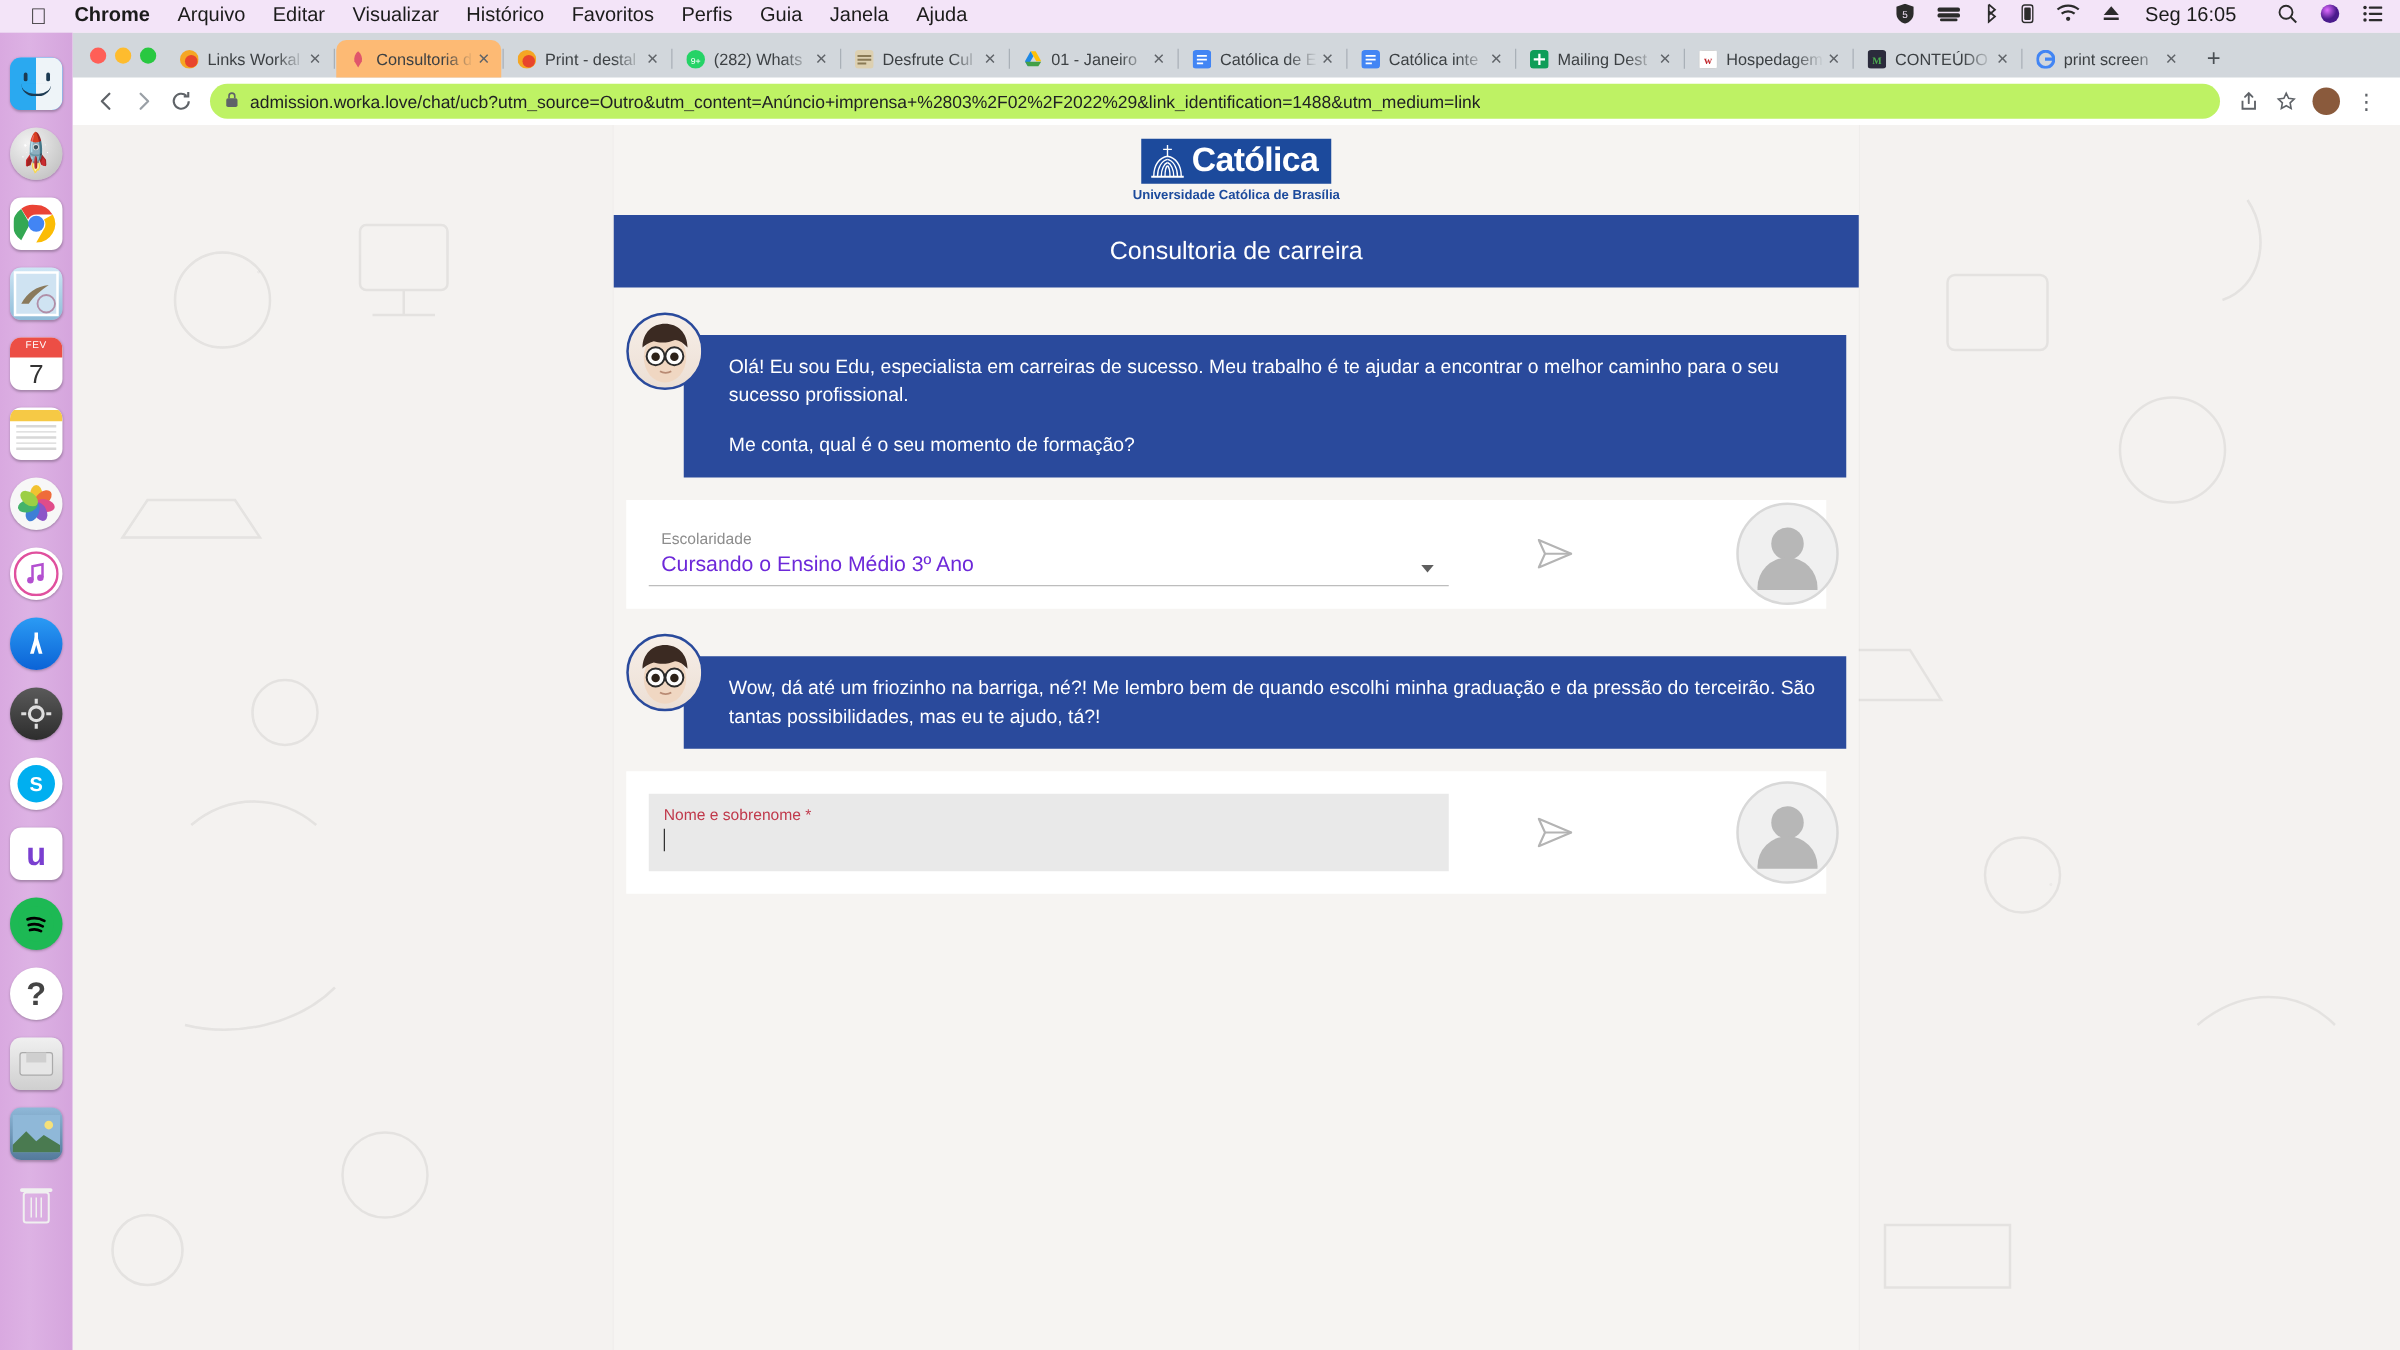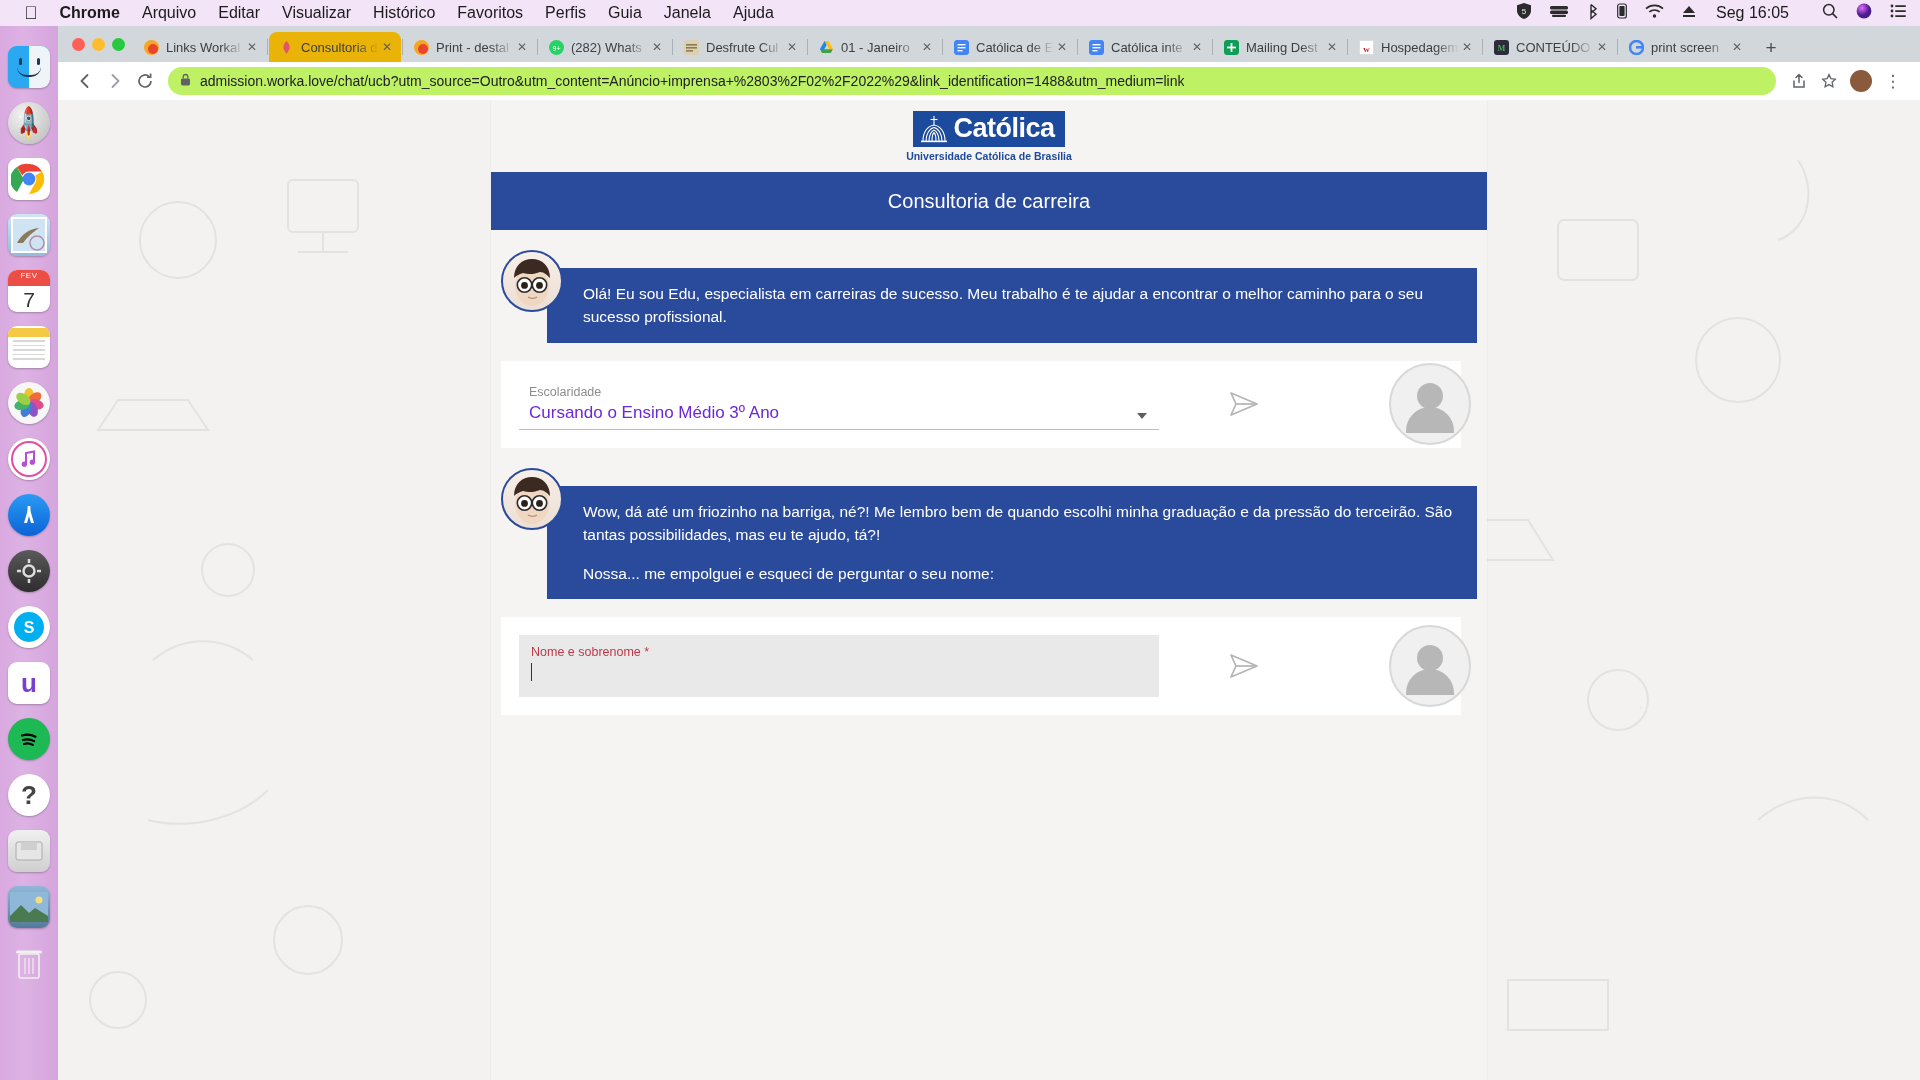--- a/index.html
+++ b/index.html
@@ -81,21 +81,21 @@
     position: relative;
   }
   .traffic { display:flex; gap:7px; align-items:center; height:36px; padding: 0 9px 0 4px; }
   .tl { width:13px;height:13px;border-radius:50%; }
   .tl.r{background:#ff5f57;} .tl.y{background:#febc2e;} .tl.g{background:#28c840;}
   .tab {
     height: 30px; width: 132px; display: flex; align-items: center;
     padding: 0 6px 0 10px; font-size: 13px; color: #3c4043;
     border-radius: 8px 8px 0 0; position: relative; flex: none;
   }
-  .tab.active { background: #eab308; }
+  .tab.active { background: #fdba74; }
   .tab .favicon { width: 15px; height: 15px; flex:none; margin-right: 7px;
     border-radius:3px; display:flex;align-items:center;justify-content:center;
     font-size:10px; color:#fff; overflow:hidden; }
   .tab .t-label { flex:1; overflow:hidden; white-space:nowrap;
     -webkit-mask-image: linear-gradient(90deg,#000 70%,transparent);
             mask-image: linear-gradient(90deg,#000 70%,transparent); }
   .tab .t-close { width:16px;height:16px;flex:none;font-size:12px;color:#5f6368;
     display:flex;align-items:center;justify-content:center; }
   .tab-div { width:1px;height:16px;background:#a9b0b7;align-self:center;margin:0 1px; }
   .newtab { width: 28px;height:28px;display:flex;align-items:center;justify-content:center;
@@ -667,20 +667,21 @@
             <ellipse cx="21.5" cy="33" rx="7.2" ry="7.2" fill="#fdfdfd" stroke="#2b2b2b" stroke-width="1.6"></ellipse>
             <ellipse cx="36.5" cy="33" rx="7.2" ry="7.2" fill="#fdfdfd" stroke="#2b2b2b" stroke-width="1.6"></ellipse>
             <line x1="28.7" y1="32" x2="29.3" y2="32" stroke="#2b2b2b" stroke-width="1.6"></line>
             <circle cx="21.5" cy="33.4" r="3.4" fill="#2c2118"></circle>
               <circle cx="36.5" cy="33.4" r="3.4" fill="#2c2118"></circle>
             <path d="M25 45c2.5 1.6 6.5 1.6 9 0" fill="none" stroke="#b98b74" stroke-width="1.4"></path>
           </svg>
         </div>
         <div class="bubble">
           <p>Olá! Eu sou Edu, especialista em carreiras de sucesso. Meu trabalho é te ajudar a encontrar o melhor caminho para o seu sucesso profissional.</p>
+          <p>Me conta, qual é o seu momento de formação?</p>
         </div>
       </div>
 
       <div class="input-card">
         <div class="field-wrap">
           <div class="field-underline">
             <div class="field-label">Escolaridade</div>
             <div class="field-value">Cursando o Ensino Médio 3º Ano</div>
             <span class="dropdown-arrow"></span>
           </div>
@@ -705,21 +706,20 @@
             <ellipse cx="21.5" cy="33" rx="7.2" ry="7.2" fill="#fdfdfd" stroke="#2b2b2b" stroke-width="1.6"></ellipse>
             <ellipse cx="36.5" cy="33" rx="7.2" ry="7.2" fill="#fdfdfd" stroke="#2b2b2b" stroke-width="1.6"></ellipse>
             <line x1="28.7" y1="32" x2="29.3" y2="32" stroke="#2b2b2b" stroke-width="1.6"></line>
             <circle cx="21.5" cy="33.4" r="3.4" fill="#2c2118"></circle>
               <circle cx="36.5" cy="33.4" r="3.4" fill="#2c2118"></circle>
             <path d="M25 45c2.5 1.6 6.5 1.6 9 0" fill="none" stroke="#b98b74" stroke-width="1.4"></path>
           </svg>
         </div>
         <div class="bubble">
           <p>Wow, dá até um friozinho na barriga, né?! Me lembro bem de quando escolhi minha graduação e da pressão do terceirão. São tantas possibilidades, mas eu te ajudo, tá?!</p>
-          <p>Nossa... me empolguei e esqueci de perguntar o seu nome:</p>
         </div>
       </div>
 
       <div class="input-card">
         <div class="field-wrap">
           <div class="field-filled">
             <div class="field-label req">Nome e sobrenome *</div>
             <div class="field-value"><span class="caret"></span></div>
           </div>
         </div>

